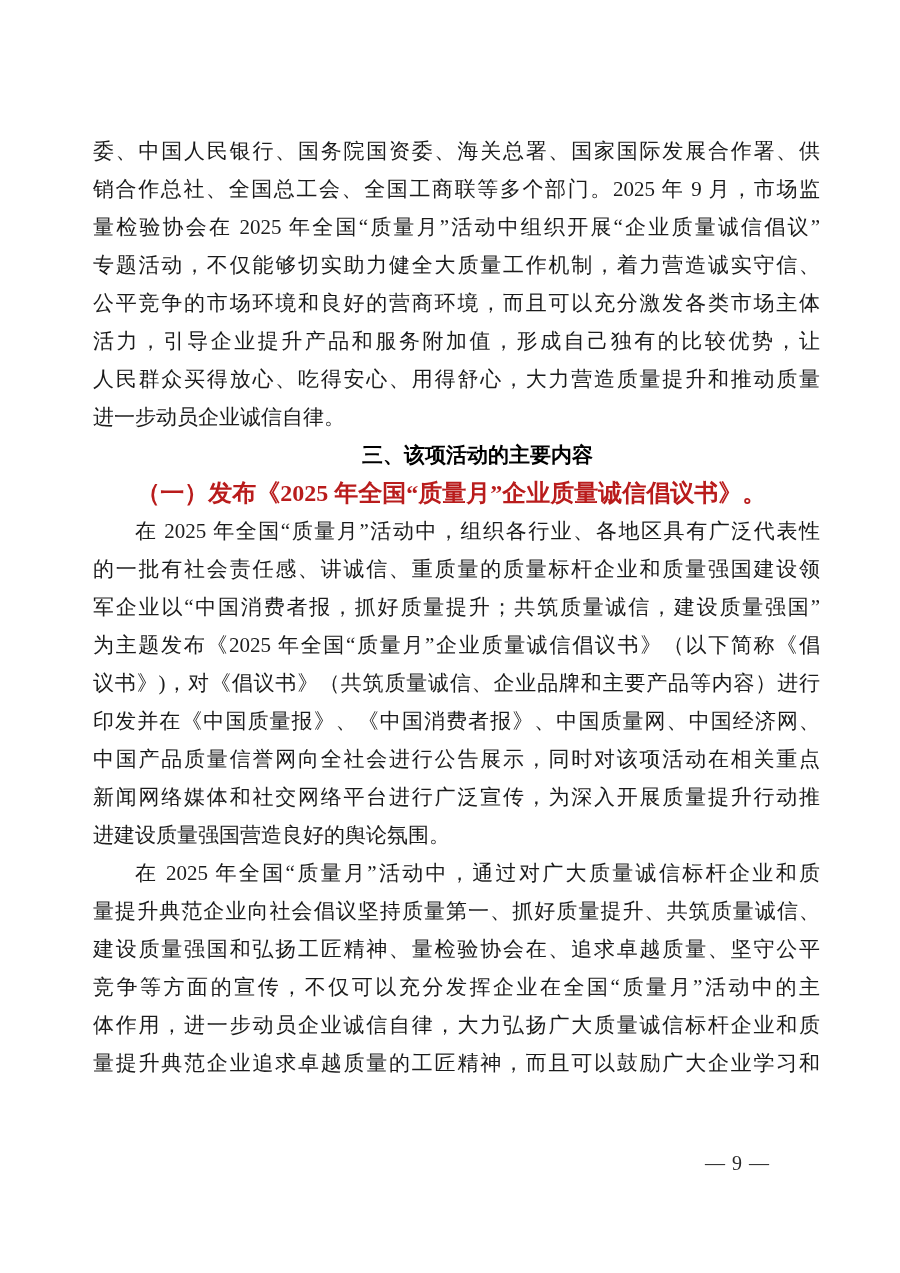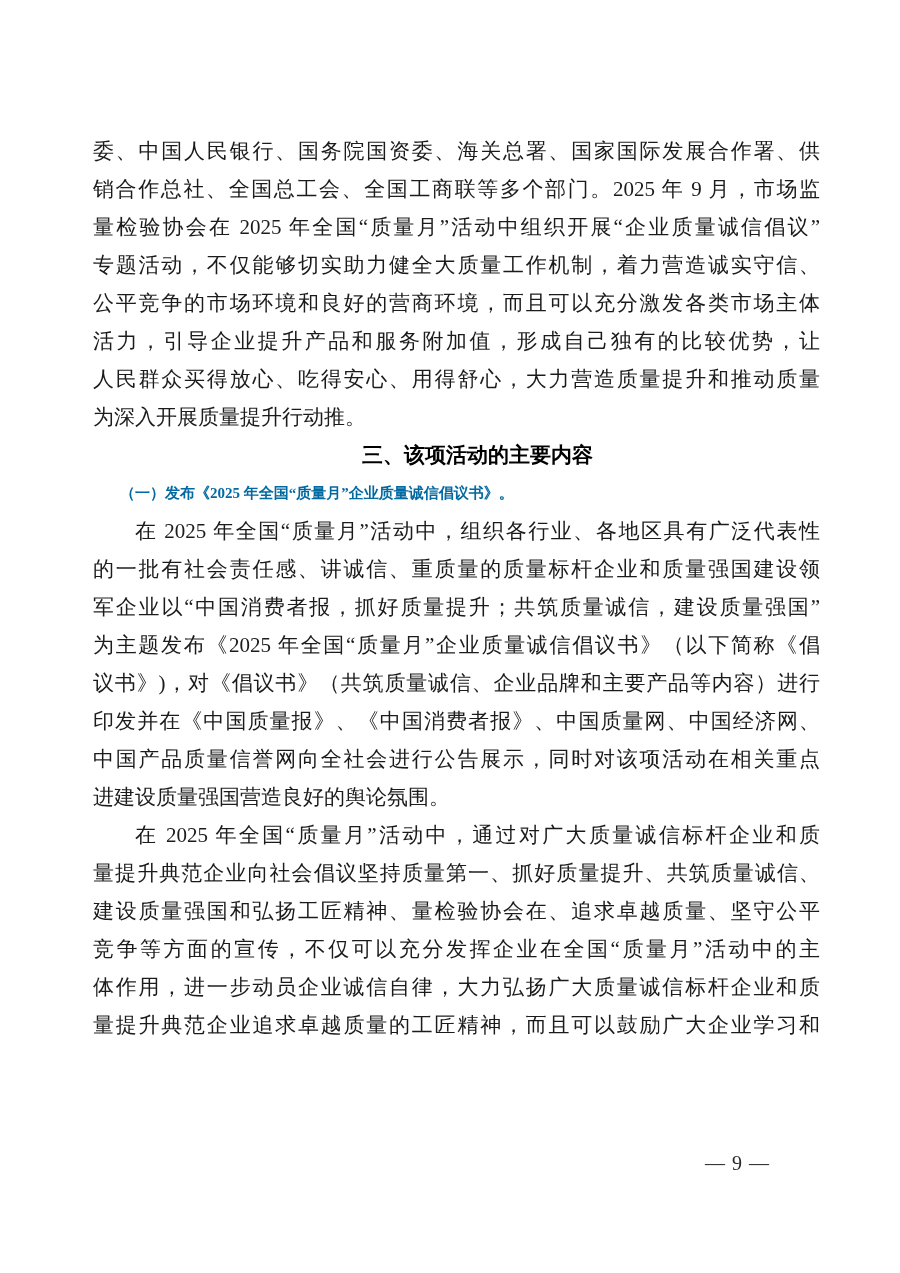--- a/index.html
+++ b/index.html
@@ -46,22 +46,22 @@
     font-size: 21px;
     line-height: 38px;
     height: 38px;
     text-indent: 2em;
     overflow: hidden;
     text-align: center;
   }
   .heading-2 {
     font-family: "Liberation Serif", "DejaVu Serif", serif;
     font-weight: bold;
-    color: #0369a1;
-    font-size: 15px;
+    color: #b91c1c;
+    font-size: 24px;
     line-height: 38px;
     height: 38px;
     text-indent: 1.8em;
     overflow: hidden;
   }
   .page-number {
     position: absolute;
     top: 1148px;
     left: 645px;
     width: 185px;
@@ -77,30 +77,31 @@
 
 <div class="page">
   <main class="doc-body">
       <div class="line">委、中国人民银行、国务院国资委、海关总署、国家国际发展合作署、供</div>
       <div class="line">销合作总社、全国总工会、全国工商联等多个部门。2025 年 9 月，市场监</div>
       <div class="line">量检验协会在 2025 年全国“质量月”活动中组织开展“企业质量诚信倡议”</div>
       <div class="line">专题活动，不仅能够切实助力健全大质量工作机制，着力营造诚实守信、</div>
       <div class="line">公平竞争的市场环境和良好的营商环境，而且可以充分激发各类市场主体</div>
       <div class="line">活力，引导企业提升产品和服务附加值，形成自己独有的比较优势，让</div>
       <div class="line">人民群众买得放心、吃得安心、用得舒心，大力营造质量提升和推动质量</div>
-      <div class="line para-end">为深入开展质量提升行动推。</div>
+      <div class="line para-end">进一步动员企业诚信自律。</div>
       <div class="heading-1">三、该项活动的主要内容</div>
       <div class="heading-2">（一）发布《2025 年全国“质量月”企业质量诚信倡议书》。</div>
       <div class="line indent">在 2025 年全国“质量月”活动中，组织各行业、各地区具有广泛代表性</div>
       <div class="line">的一批有社会责任感、讲诚信、重质量的质量标杆企业和质量强国建设领</div>
       <div class="line">军企业以“中国消费者报，抓好质量提升；共筑质量诚信，建设质量强国”</div>
       <div class="line">为主题发布《2025 年全国“质量月”企业质量诚信倡议书》（以下简称《倡</div>
       <div class="line">议书》)，对《倡议书》（共筑质量诚信、企业品牌和主要产品等内容）进行</div>
       <div class="line">印发并在《中国质量报》、《中国消费者报》、中国质量网、中国经济网、</div>
       <div class="line">中国产品质量信誉网向全社会进行公告展示，同时对该项活动在相关重点</div>
+      <div class="line">新闻网络媒体和社交网络平台进行广泛宣传，为深入开展质量提升行动推</div>
       <div class="line para-end">进建设质量强国营造良好的舆论氛围。</div>
       <div class="line indent">在 2025 年全国“质量月”活动中，通过对广大质量诚信标杆企业和质</div>
       <div class="line">量提升典范企业向社会倡议坚持质量第一、抓好质量提升、共筑质量诚信、</div>
       <div class="line">建设质量强国和弘扬工匠精神、量检验协会在、追求卓越质量、坚守公平</div>
       <div class="line">竞争等方面的宣传，不仅可以充分发挥企业在全国“质量月”活动中的主</div>
       <div class="line">体作用，进一步动员企业诚信自律，大力弘扬广大质量诚信标杆企业和质</div>
       <div class="line">量提升典范企业追求卓越质量的工匠精神，而且可以鼓励广大企业学习和</div>
     </main>
   <div class="page-number">— 9 —</div>
 </div>

